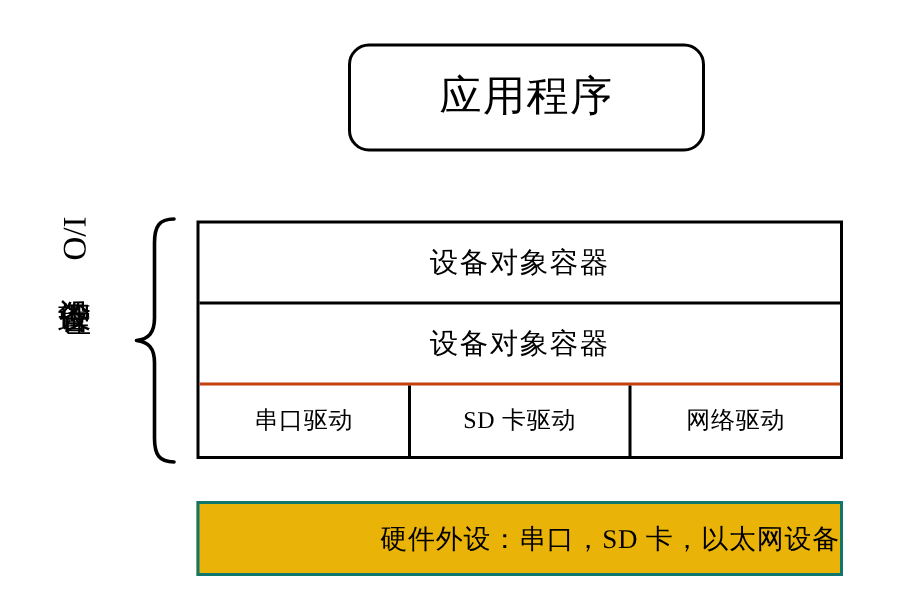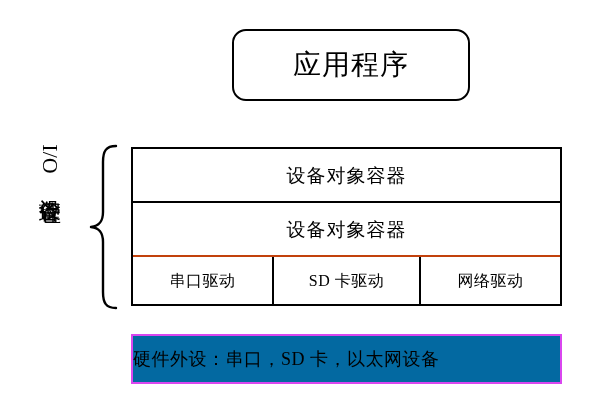--- a/index.html
+++ b/index.html
@@ -107,25 +107,25 @@
   }
 
   
   .hw-box {
     position: absolute;
     left: 131px;
     top: 334px;
     width: 431px;
     height: 50px;
     box-sizing: border-box;
-    border: 2px solid #d946ef;
-    background: #0369a1;
-    display: flex;
-    align-items: center;
-    justify-content: flex-start;
+    border: 2px solid #0f766e;
+    background: #eab308;
+    display: flex;
+    align-items: center;
+    justify-content: flex-end;
   }
   .hw-box .label {
     font-size: 18px;
     letter-spacing: 0.5px;
     line-height: 1;
   }
 
   
   .brace {
     position: absolute;

